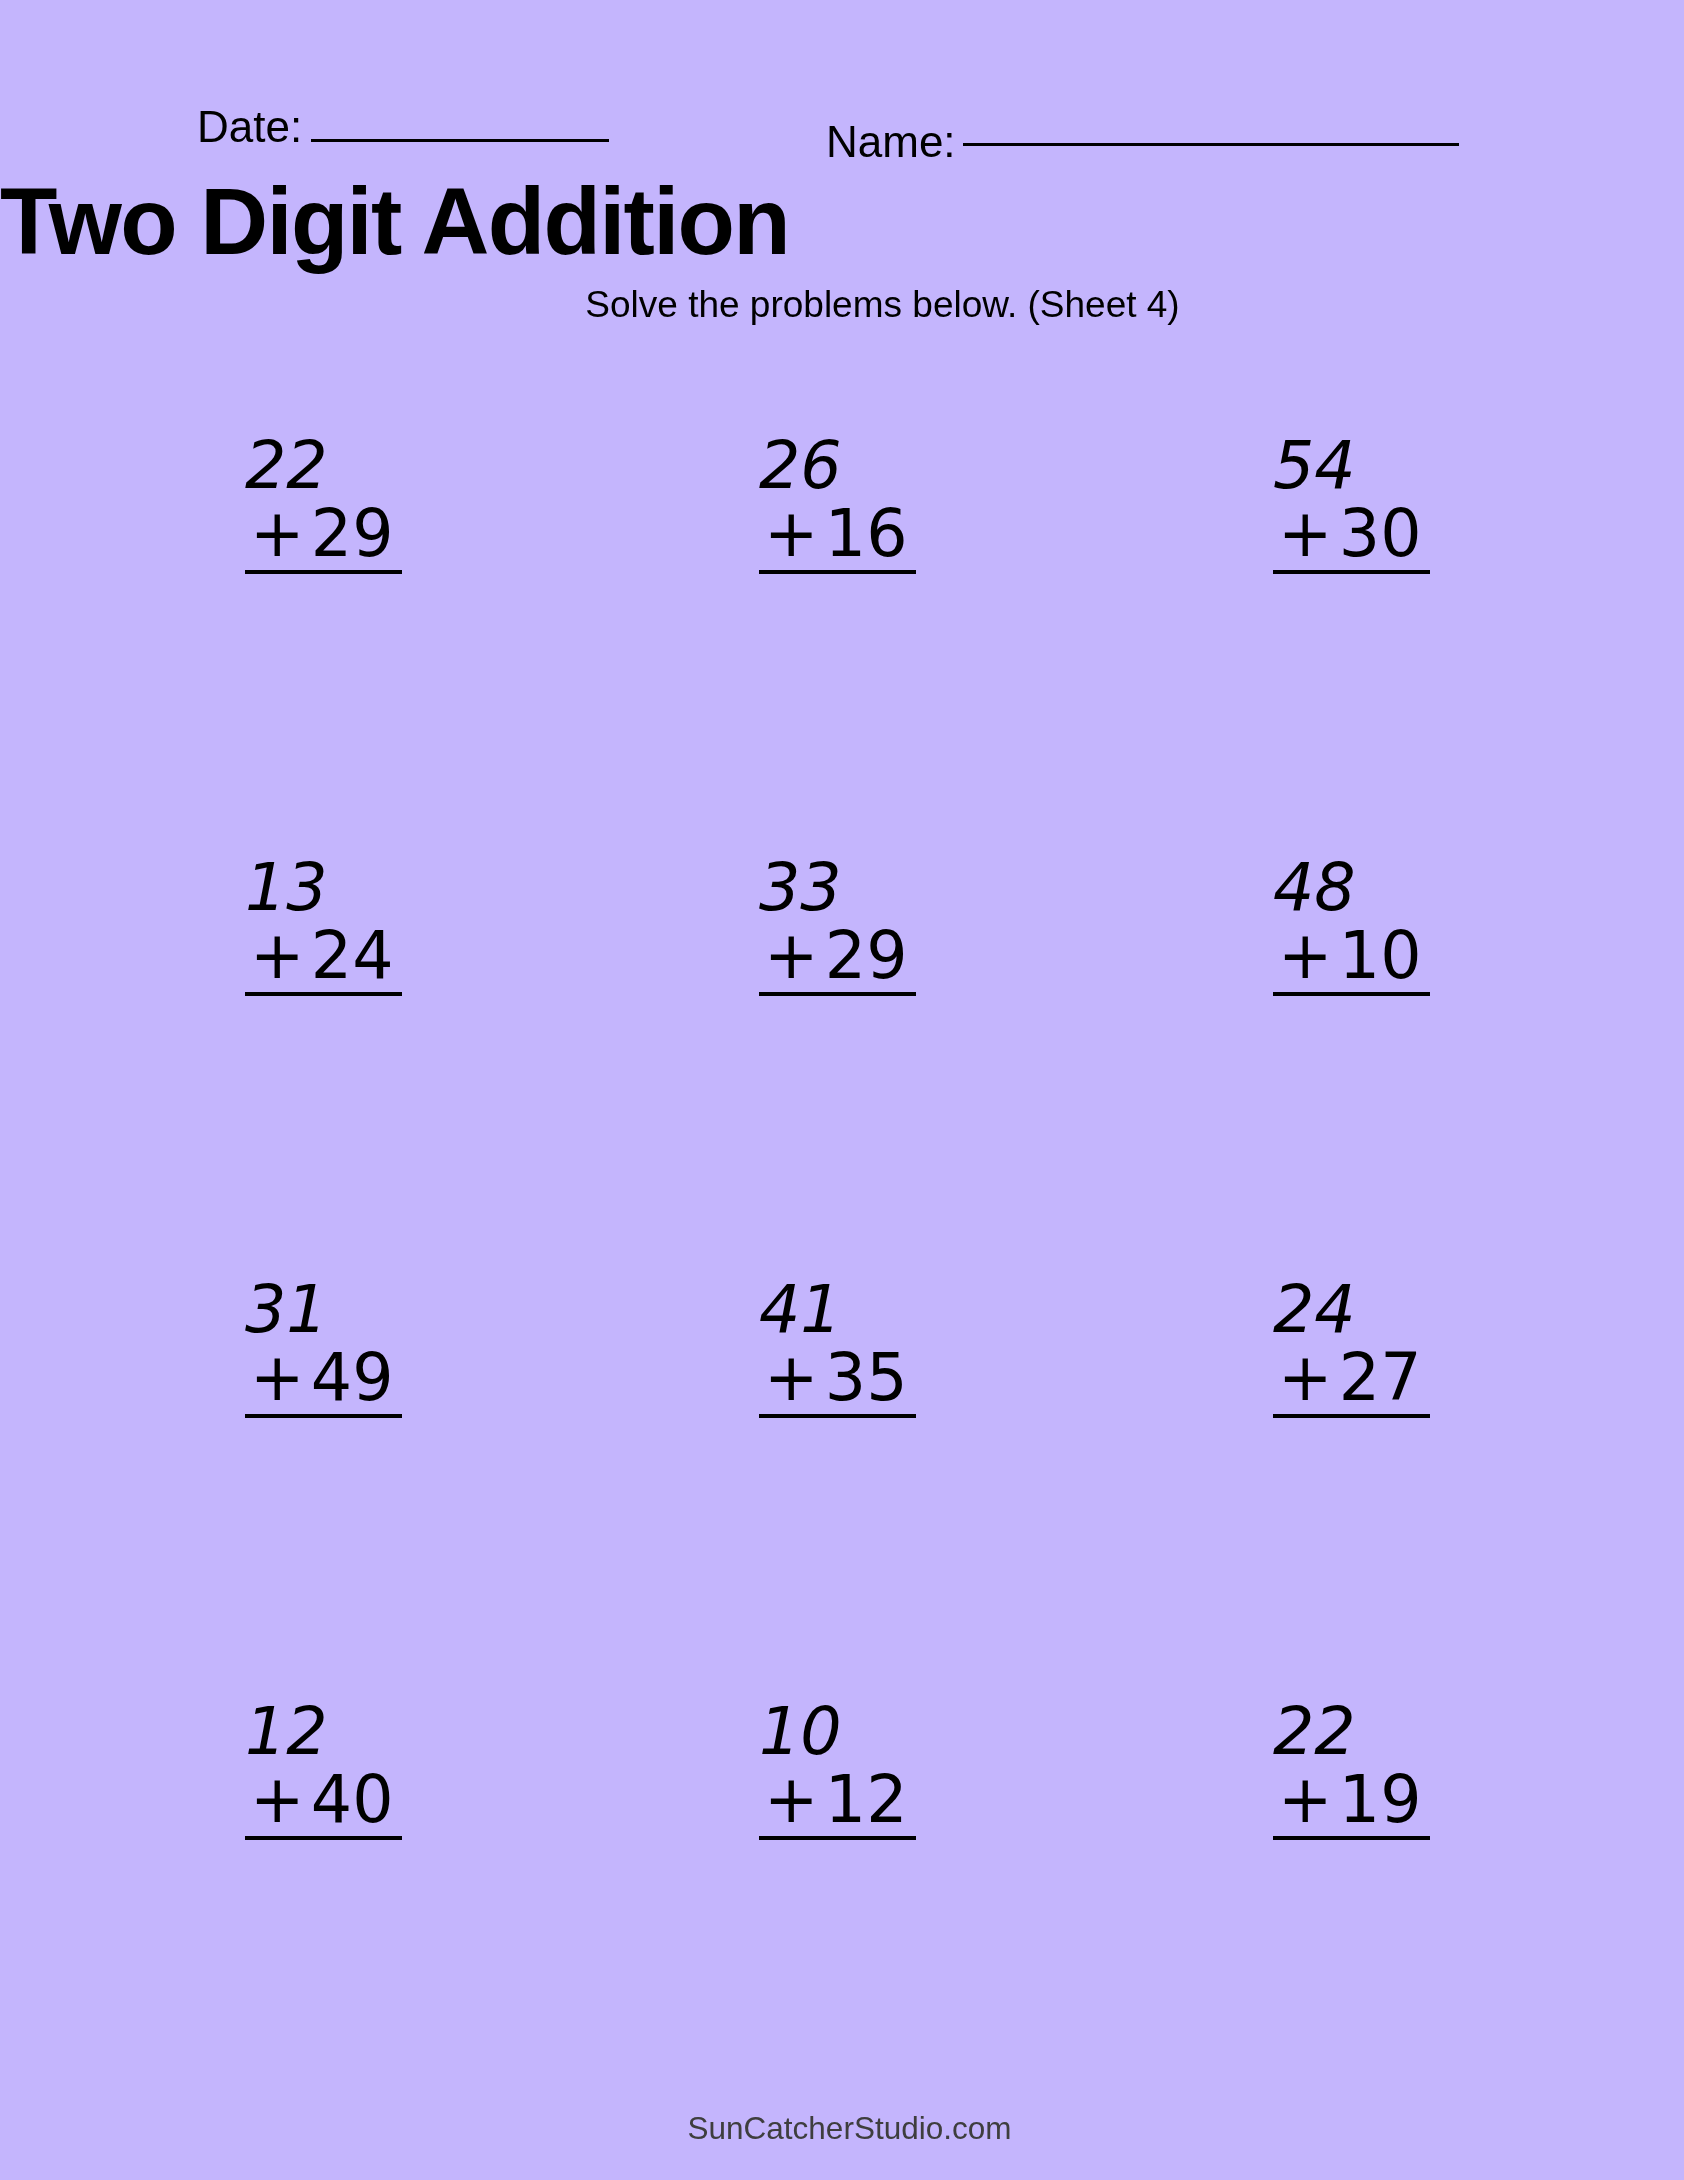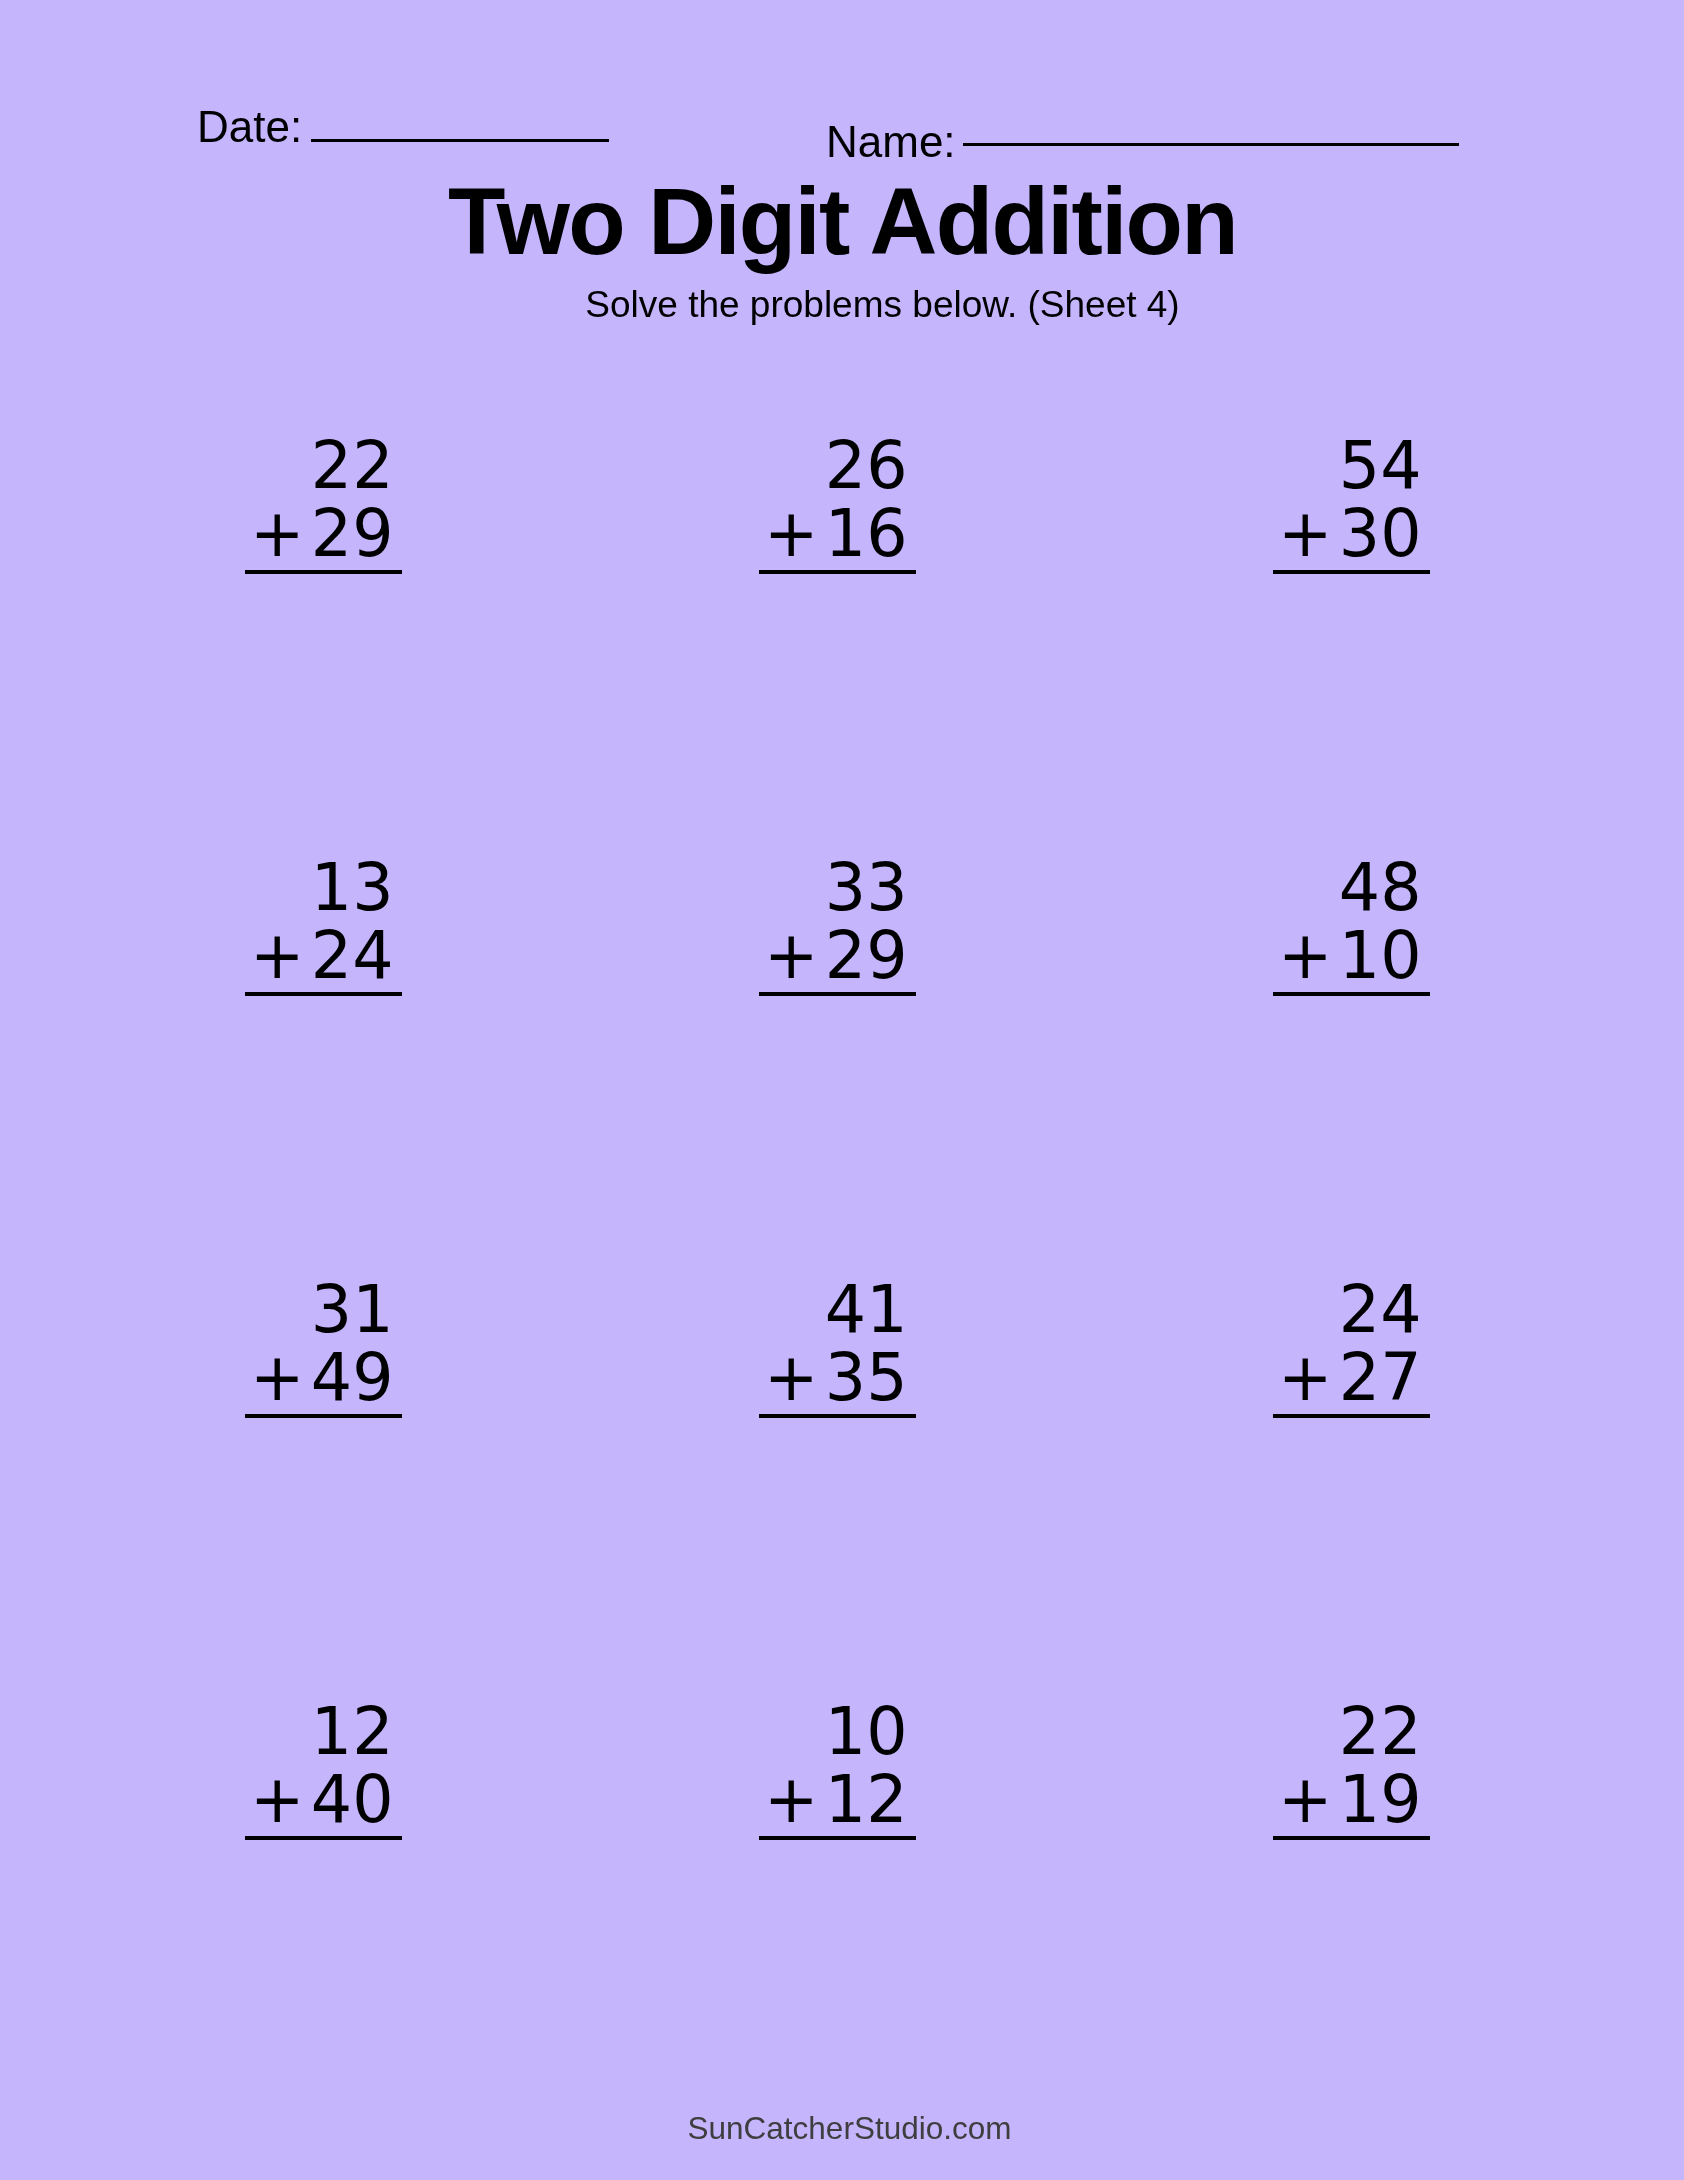--- a/index.html
+++ b/index.html
@@ -27,21 +27,20 @@
     border-bottom:3.4px solid #000;
     height:0;
   }
   .date-line{left:311px;top:139px;width:298px;}
   .name-line{left:963px;top:143px;width:496px;}
 
   
   .title{
     position:absolute;
     top:175px;left:0;width:100%;
-    text-align:center;
     font-size:94px;
     font-weight:bold;
     letter-spacing:-1.7px;
     line-height:1;
   }
   .subtitle{
     position:absolute;
     top:283px;left:0;width:100%;
     text-align:center;
     font-size:37px;
@@ -60,22 +59,23 @@
     grid-template-rows:repeat(4,422px);
   }
   .problem{
     width:157px;
     font-family:"DejaVu Sans", sans-serif;
     font-size:65px;
     line-height:68px;
     color:#000;
   }
   .num-top{
-    text-align:right;
+    text-align:left;
     padding-right:8.5px;
+    font-style:italic;
   }
   .num-bottom-row{
     display:flex;
     justify-content:space-between;
     padding-left:5.1px;
     padding-right:8.5px;
   }
   .answer-rule{
     border-bottom:4.3px solid #000;
     margin-top:1.7px;

